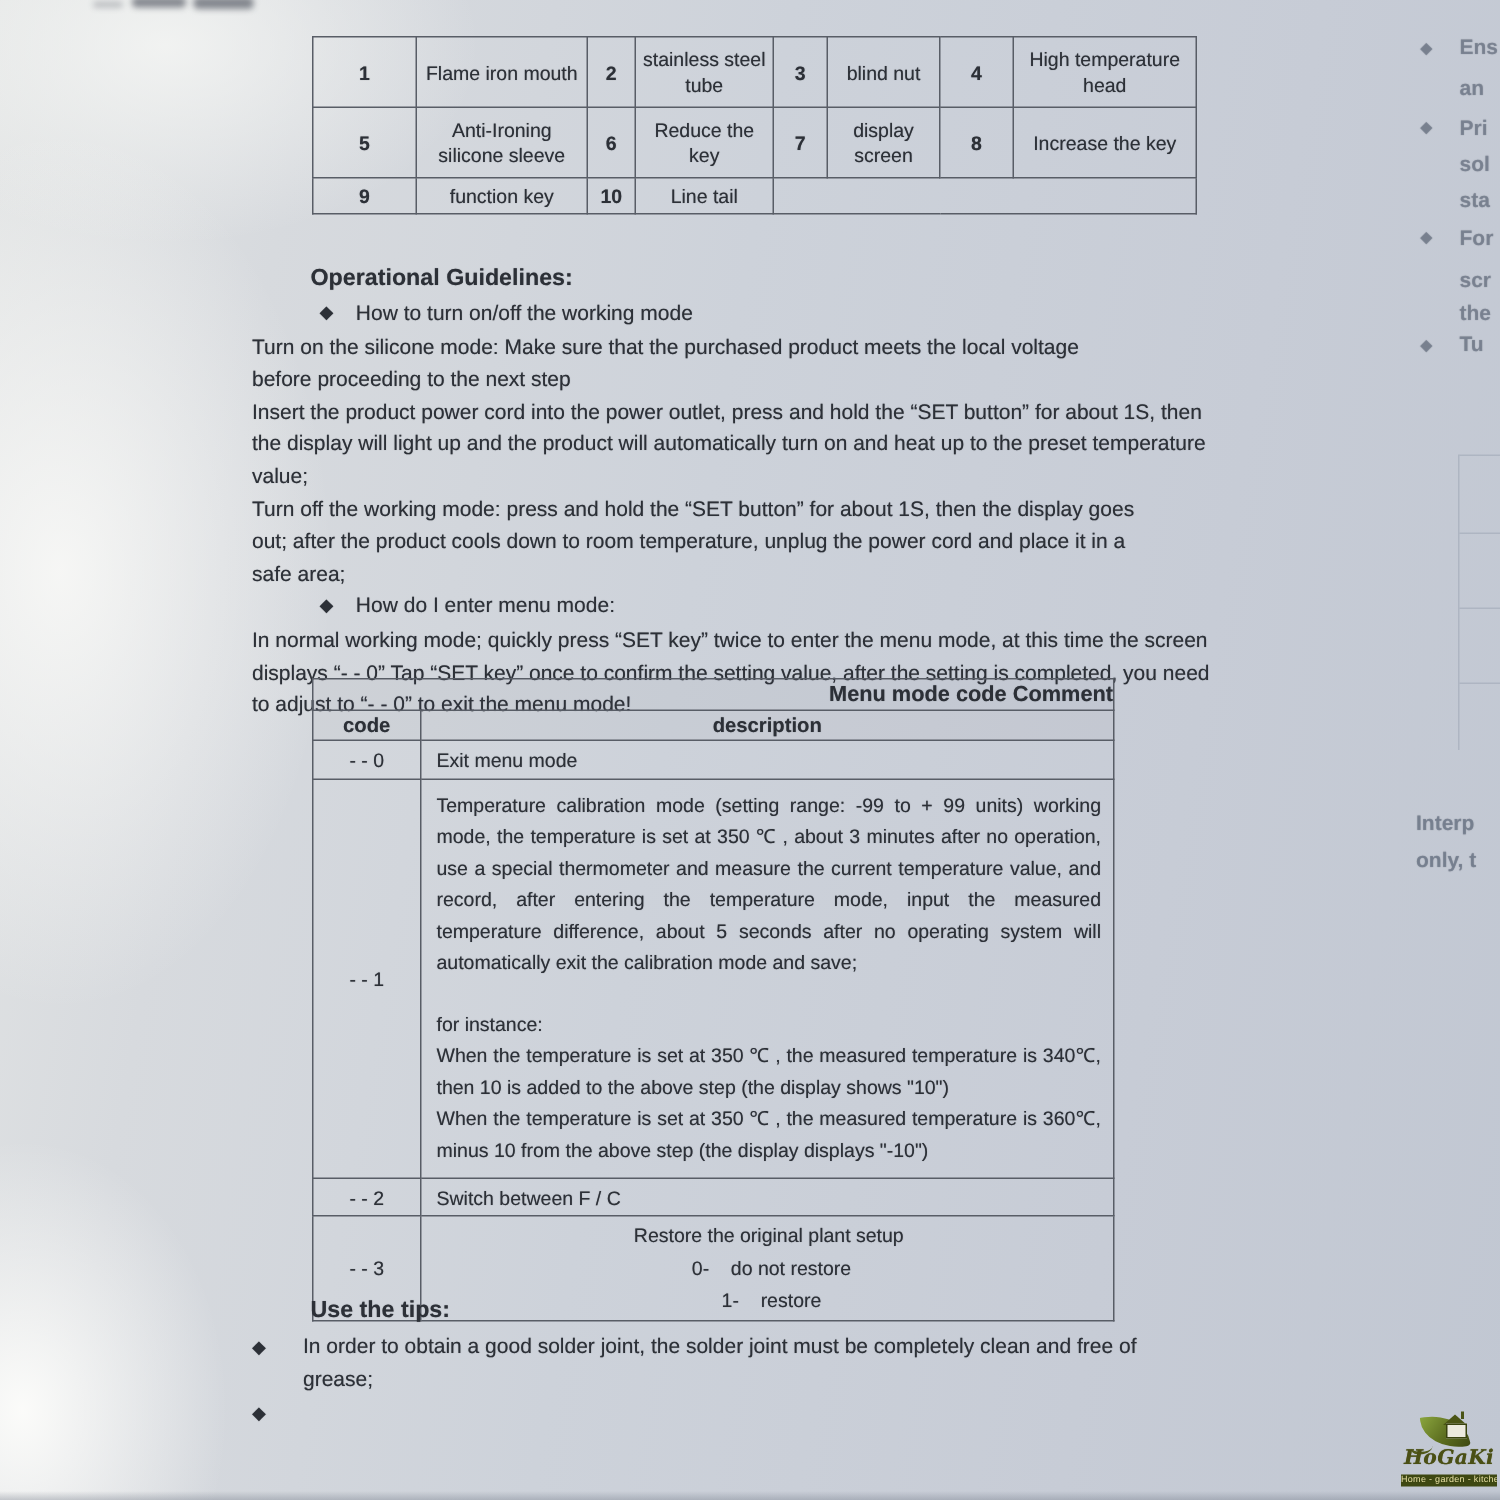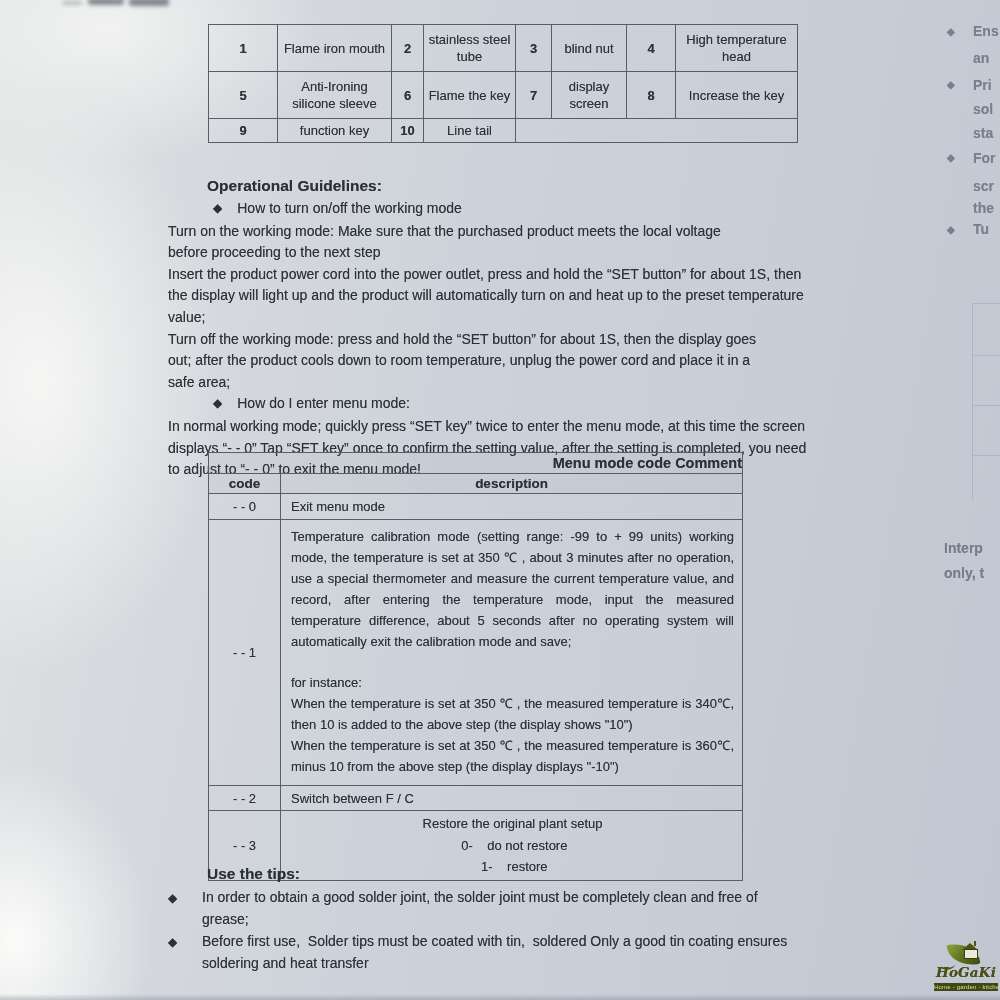--- a/index.html
+++ b/index.html
@@ -123,40 +123,40 @@
       <td>stainless steel tube</td>
       <td class="num">3</td>
       <td>blind nut</td>
       <td class="num">4</td>
       <td>High temperature head</td>
     </tr>
     <tr class="rB">
       <td class="num">5</td>
       <td>Anti-Ironing silicone sleeve</td>
       <td class="num">6</td>
-      <td>Flame the key</td>
+      <td>Reduce the key</td>
       <td class="num">7</td>
       <td>display screen</td>
       <td class="num">8</td>
       <td>Increase the key</td>
     </tr>
     <tr class="rC">
       <td class="num">9</td>
       <td>function key</td>
       <td class="num">10</td>
       <td>Line tail</td>
       <td colspan="4"></td>
     </tr>
   </tbody>
     </table>
 
   <div id="guidelines">
     <div class="sec-heading">Operational Guidelines:</div>
     <div class="bullet-line"><span class="diamond">◆</span><span>How to turn on/off the working mode</span></div>
-    <p class="indent">Turn on the working mode: Make sure that the purchased product meets the local voltage before proceeding to the next step</p>
+    <p class="indent">Turn on the silicone mode: Make sure that the purchased product meets the local voltage before proceeding to the next step</p>
     <p class="full">Insert the product power cord into the power outlet, press and hold the “SET button” for about 1S, then the display will light up and the product will automatically turn on and heat up to the preset temperature value;</p>
     <p class="indent">Turn off the working mode: press and hold the “SET button” for about 1S, then the display goes out; after the product cools down to room temperature, unplug the power cord and place it in a safe area;</p>
     <div class="bullet-line"><span class="diamond">◆</span><span>How do I enter menu mode:</span></div>
     <p class="full">In normal working mode; quickly press “SET key” twice to enter the menu mode, at this time the screen displays “- - 0” Tap “SET key” once to confirm the setting value, after the setting is completed, you need to adjust to “- - 0” to exit the menu mode!</p>
   </div>
 
   <table id="menu-table">
     <colgroup>
         <col style="width:72px">
         <col style="width:462px">
@@ -193,21 +193,21 @@
         <div> 0-    do not restore</div>
         <div> 1-    restore</div>
       </td>
     </tr>
   </tbody>
     </table>
 
   <div id="tips">
     <div class="tips-heading">Use the tips:</div>
     <p class="tip"><span class="diamond">◆</span><span>In order to obtain a good solder joint, the solder joint must be completely clean and free of grease;</span></p>
-    <p class="tip"><span class="diamond">◆</span><span>Before first use,  Solder tips must be coated with tin,  soldered Only a good tin coating ensures soldering and heat transfer</span></p>
+    <p class="tip"><span class="diamond">◆</span></p>
   </div>
 
   <span class="ghost ghost-bullet" style="left:947px;top:26px;">◆</span>
   <span class="ghost ghost-frag" style="left:973px;top:23px;">Ens</span>
   <span class="ghost ghost-frag" style="left:973px;top:50px;">an</span>
   <span class="ghost ghost-bullet" style="left:947px;top:79px;">◆</span>
   <span class="ghost ghost-frag" style="left:973px;top:77px;">Pri</span>
   <span class="ghost ghost-frag" style="left:973px;top:101px;">sol</span>
   <span class="ghost ghost-frag" style="left:973px;top:125px;">sta</span>
   <span class="ghost ghost-bullet" style="left:947px;top:152px;">◆</span>

